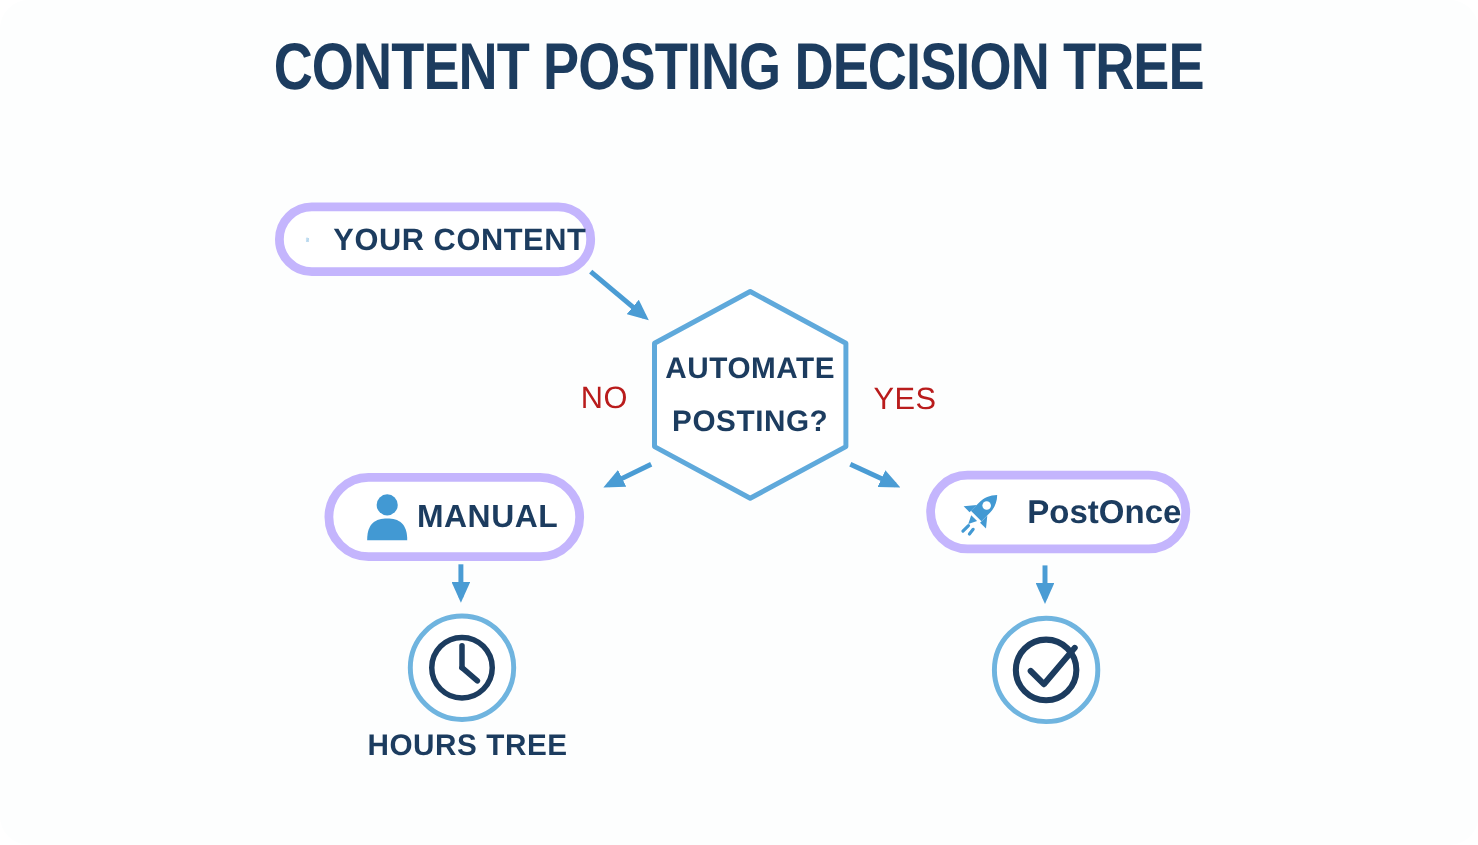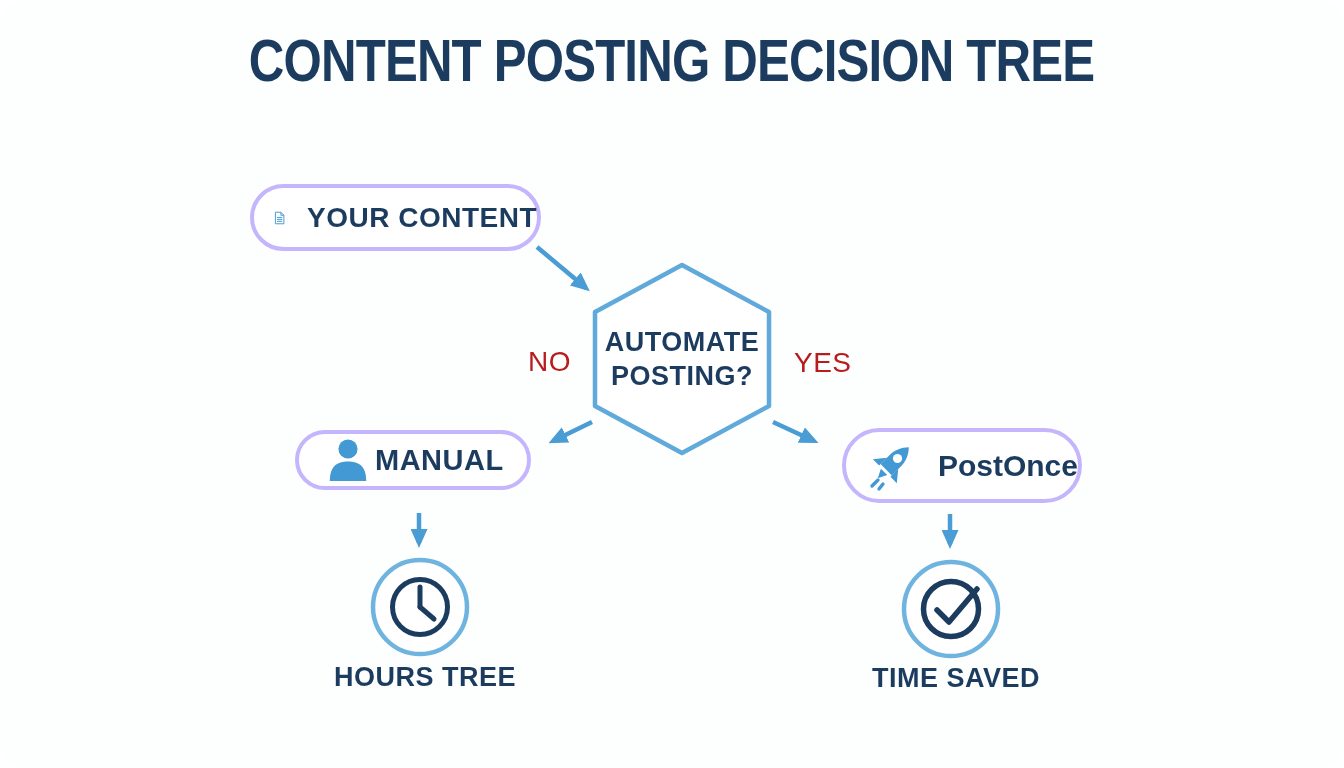--- a/index.html
+++ b/index.html
@@ -28,51 +28,51 @@
     color: #1c3c5f;
     transform: scaleX(0.82);
     transform-origin: center;
     white-space: nowrap;
   }
   .pill {
     position: absolute;
     display: flex;
     align-items: center;
     background: #ffffff;
-    border: 4px solid #c4b5fd;
+    border: 8px solid #c4b5fd;
     border-radius: 44px;
   }
   .pill-label {
     font-weight: 800;
     color: #1c3c5f;
     letter-spacing: 0.5px;
     white-space: nowrap;
   }
   .pill-your-content { left: 250px; top: 184px; width: 291px; height: 67px; padding-left: 20px; gap: 22px; }
   .pill-your-content .pill-label { font-size: 28px; }
-  .pill-manual { left: 295px; top: 430px; width: 236px; height: 60px; padding-left: 26px; gap: 4px; }
+  .pill-manual { left: 295px; top: 430px; width: 236px; height: 80px; padding-left: 26px; gap: 4px; }
   .pill-manual .pill-label { font-size: 29px; }
   .pill-postonce { left: 842px; top: 428px; width: 240px; height: 75px; padding-left: 22px; gap: 18px; text-align: right; }
   .pill-postonce .pill-label { font-size: 30px; letter-spacing: 0; }
   .hexagon {
     position: absolute;
     left: 592px; top: 262px;
     width: 180px; height: 194px;
   }
   .hexagon svg { position: absolute; left: 0; top: 0; }
   .hex-label {
     position: absolute;
     left: 10px; top: 0;
     width: 160px; height: 100%;
     display: flex;
     align-items: center;
     justify-content: center;
     text-align: center;
     font-size: 27px;
-    line-height: 34px;
+    line-height: 48px;
     font-weight: 800;
     color: #1c3c5f;
     letter-spacing: 0.5px;
   }
   .branch-label {
     position: absolute;
     font-size: 28px;
     font-weight: 400;
     color: #b91c1c;
     letter-spacing: 0.5px;
@@ -166,15 +166,14 @@
     <line x1="51" y1="51" x2="51" y2="31" stroke="#1c3c5f" stroke-width="5" stroke-linecap="round"></line>
     <line x1="51" y1="51" x2="65" y2="63" stroke="#1c3c5f" stroke-width="5" stroke-linecap="round"></line>
   </svg>
   <div class="outcome-label label-hours">HOURS TREE</div>
 
   <svg class="outcome-circle outcome-check" viewBox="0 0 102 102">
     <circle cx="51" cy="51" r="47" fill="#ffffff" stroke="#6fb4df" stroke-width="4.5"></circle>
     <circle cx="51" cy="51" r="27.5" fill="none" stroke="#1c3c5f" stroke-width="5.5"></circle>
     <path d="M37 52 L49 64 L77 31" fill="none" stroke="#1c3c5f" stroke-width="5.5" stroke-linecap="round" stroke-linejoin="round"></path>
   </svg>
-  <div class="outcome-label label-time">TIME SAVED</div>
 
 </div>
 
 </body></html>

